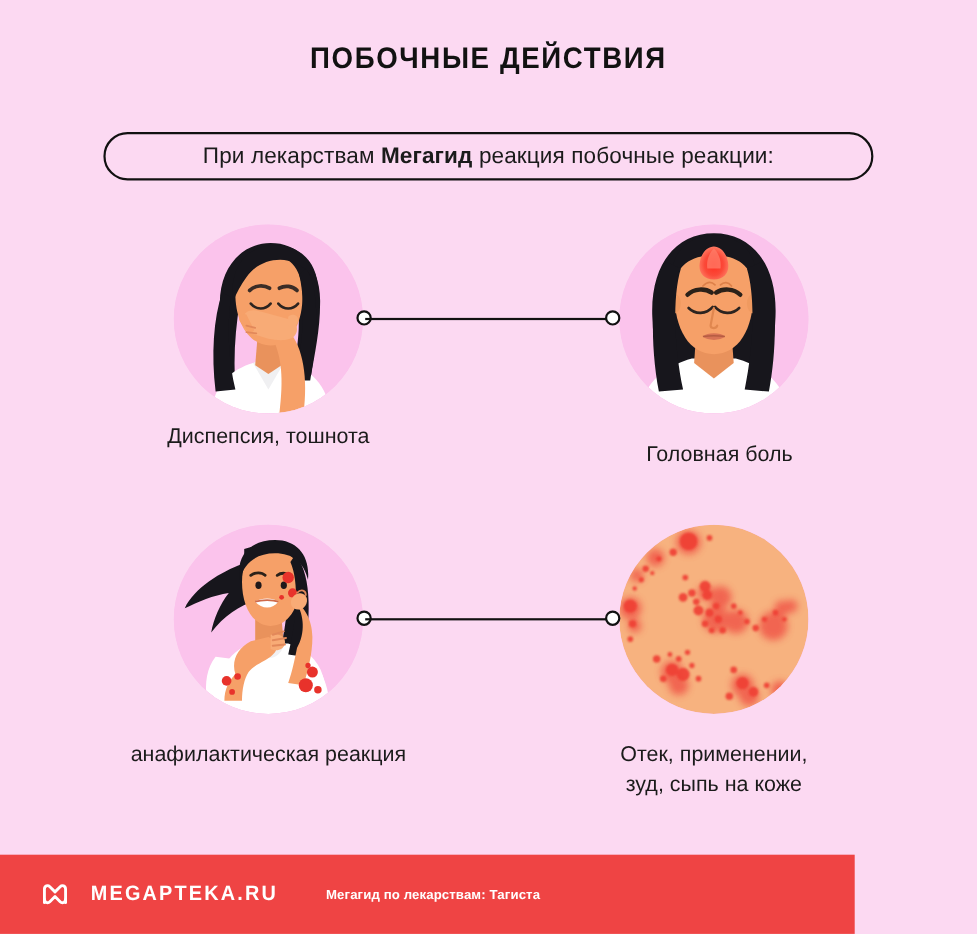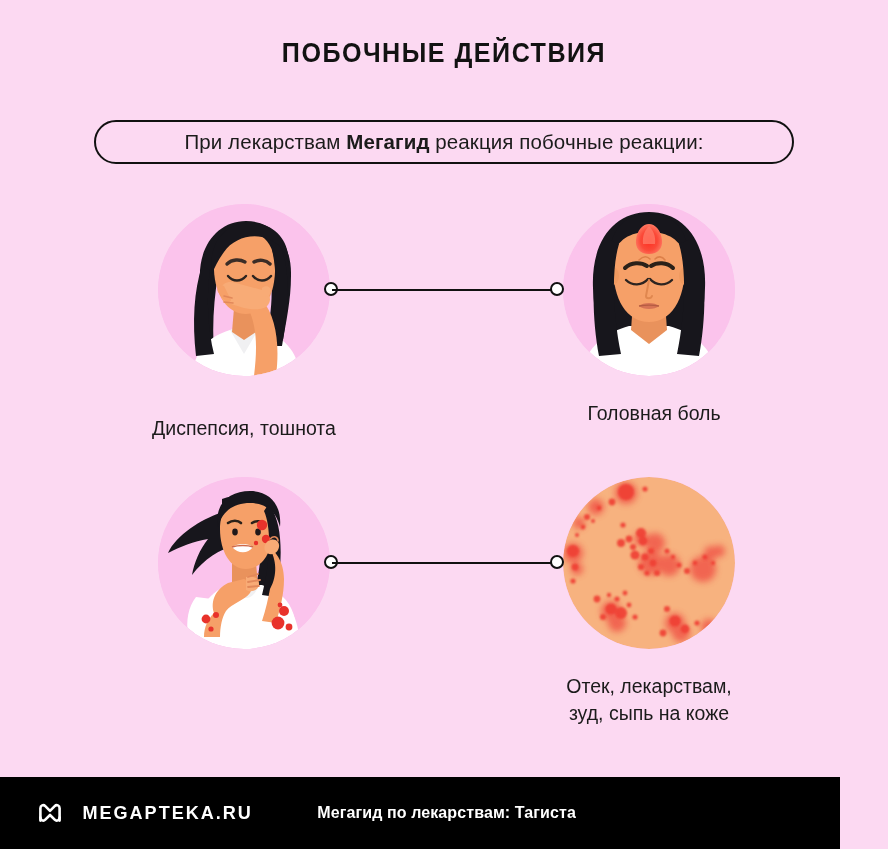--- a/index.html
+++ b/index.html
@@ -76,21 +76,21 @@
     line-height: 27px;
     color: #1b1b1b;
   }
 
   
   .item-nausea .circle    { left: 158px; top: 204px; }
   .item-headache .circle  { left: 563px; top: 204px; }
   .item-hyper .circle     { left: 158px; top: 477px; }
   .item-rash .circle      { left: 563px; top: 477px; }
 
-  .item-nausea .caption   { left: 64px;  top: 415px; }
+  .item-nausea .caption   { left: 64px;  top: 384px; }
   .item-headache .caption { left: 474px; top: 400px; }
   .item-hyper .caption    { left: 64px;  top: 673px; }
   .item-rash .caption     { left: 469px; top: 673px; }
 
   
   .connector { position: absolute; height: 16px; }
   .connector .line {
     position: absolute;
     left: 8px;
     right: 8px;
@@ -112,43 +112,43 @@
   .connector .dot.right { right: 0; }
 
   .connector-top    { left: 324px; top: 282px; width: 240px; }
   .connector-bottom { left: 324px; top: 555px; width: 240px; }
 
   
   .footer {
     position: absolute;
     left: 0;
     top: 777px;
-    width: 840px;
+    width: 777px;
     height: 72px;
-    background: #000000;
+    background: #ef4444;
     display: flex;
     align-items: center;
   }
   .footer-logo {
     margin-left: 36px;
     width: 28px;
     height: 28px;
     flex: 0 0 auto;
   }
   .footer-brand {
     margin-left: 14px;
     font-size: 19px;
     font-weight: bold;
     letter-spacing: 2.1px;
     color: #ffffff;
     transform: scaleX(0.95);
   }
   .footer-tagline {
-    margin-left: 60px;
-    font-size: 16px;
+    margin-left: 39px;
+    font-size: 12px;
     font-weight: bold;
     color: #ffffff;
     letter-spacing: 0.1px;
   }
 </style>
 </head>
 <body>
 
 <div class="title">ПОБОЧНЫЕ ДЕЙСТВИЯ</div>
 
@@ -313,20 +313,21 @@
           <circle cx="120" cy="146" r="6.4" fill="#e8322b"></circle>
           <circle cx="131" cy="150" r="3.4" fill="#e8322b"></circle>
           <circle cx="122" cy="128" r="2.4" fill="#e8322b"></circle>
           <circle cx="48" cy="142" r="4.4" fill="#e8322b"></circle>
           <circle cx="58" cy="138" r="3" fill="#e8322b"></circle>
           <circle cx="53" cy="152" r="2.6" fill="#e8322b"></circle>
         </g>
       </svg>
     </div>
     <div class="caption">
+      <div>анафилактическая реакция</div>
     </div>
   </div>
 
   <div class="item item-rash">
     <div class="circle">
       <svg viewBox="0 0 172 172" xmlns="http://www.w3.org/2000/svg" aria-hidden="true">
         <defs>
           <clipPath id="cR">
               <circle cx="86" cy="86" r="86"></circle>
             </clipPath>
@@ -403,21 +404,21 @@
             <circle cx="112" cy="144" r="5.6"></circle>
             <circle cx="122" cy="152" r="4.4"></circle>
             <circle cx="100" cy="156" r="3.4"></circle>
             <circle cx="134" cy="146" r="2.6"></circle>
             <circle cx="148" cy="152" r="3"></circle>
           </g>
         </g>
       </svg>
     </div>
     <div class="caption">
-      <div>Отек, лекарствам,</div>
+      <div>Отек, применении,</div>
       <div>зуд, сыпь на коже</div>
     </div>
   </div>
 
   <div class="connector connector-top">
     <div class="dot left"></div>
     <div class="line"></div>
     <div class="dot right"></div>
   </div>
 

